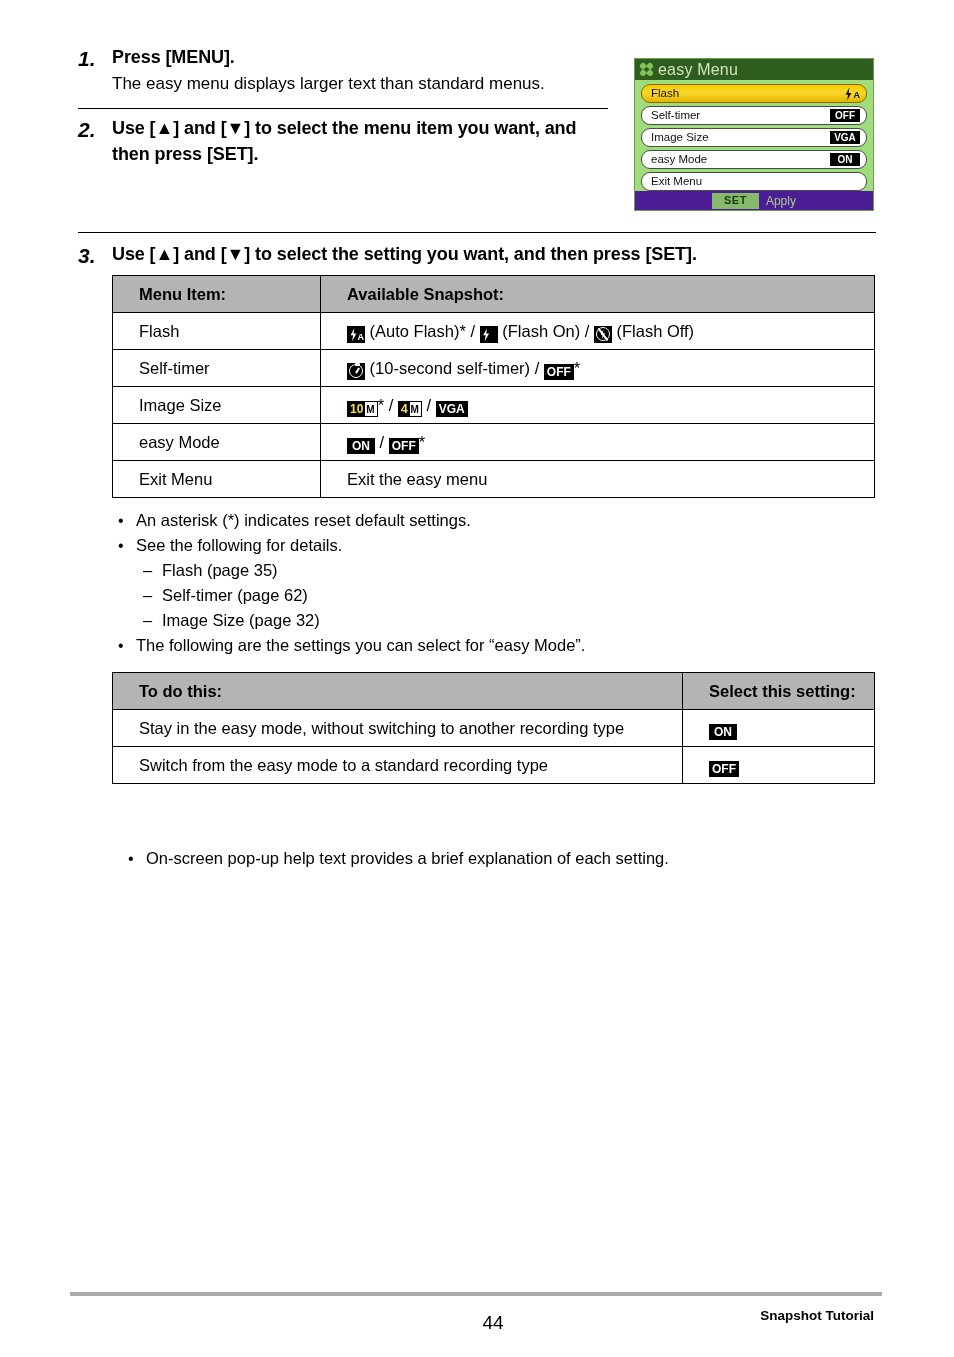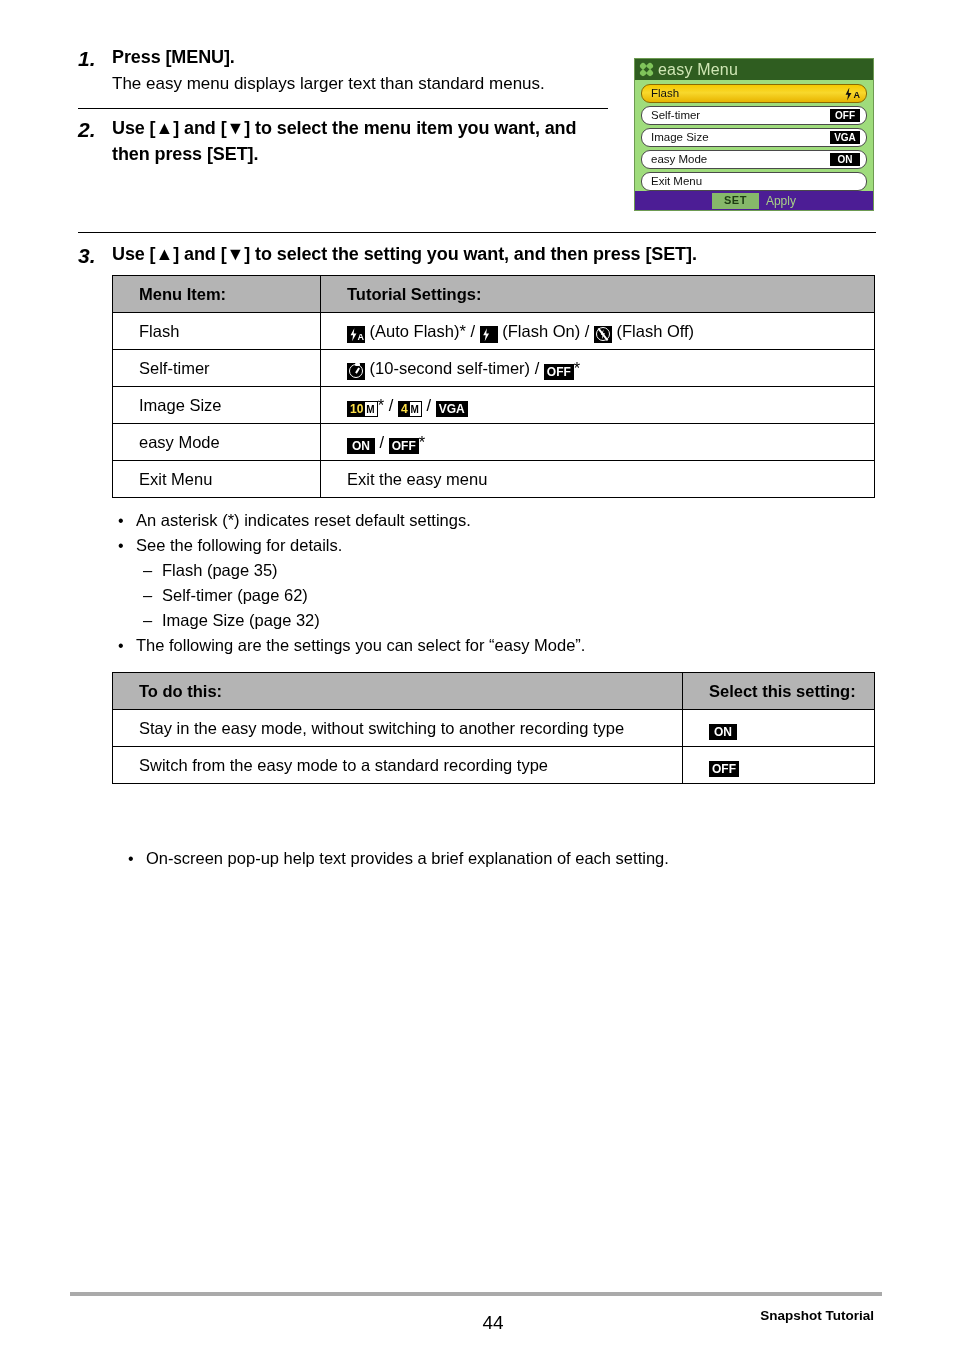--- a/index.html
+++ b/index.html
@@ -515,21 +515,21 @@
   </div>
 
   <table class="grid table1">
     <colgroup>
         <col class="c1">
         <col class="c2">
       </colgroup>
     <thead>
       <tr>
         <th>Menu Item:</th>
-        <th>Tutorial Settings:</th>
+        <th>Available Snapshot:</th>
       </tr>
     </thead>
     <tbody>
       <tr>
         <td>Flash</td>
         <td>
           <span class="icon-sq"><span class="bolt"></span><span class="a-letter">A</span></span><span> (Auto Flash)* / </span><span class="icon-sq"><span class="bolt"></span></span><span> (Flash On) / </span><span class="icon-sq"><span class="icon-circle-off">
                 <span class="inner-bolt"></span>
                 <span class="slash"></span>
               </span></span><span> (Flash Off)</span>

